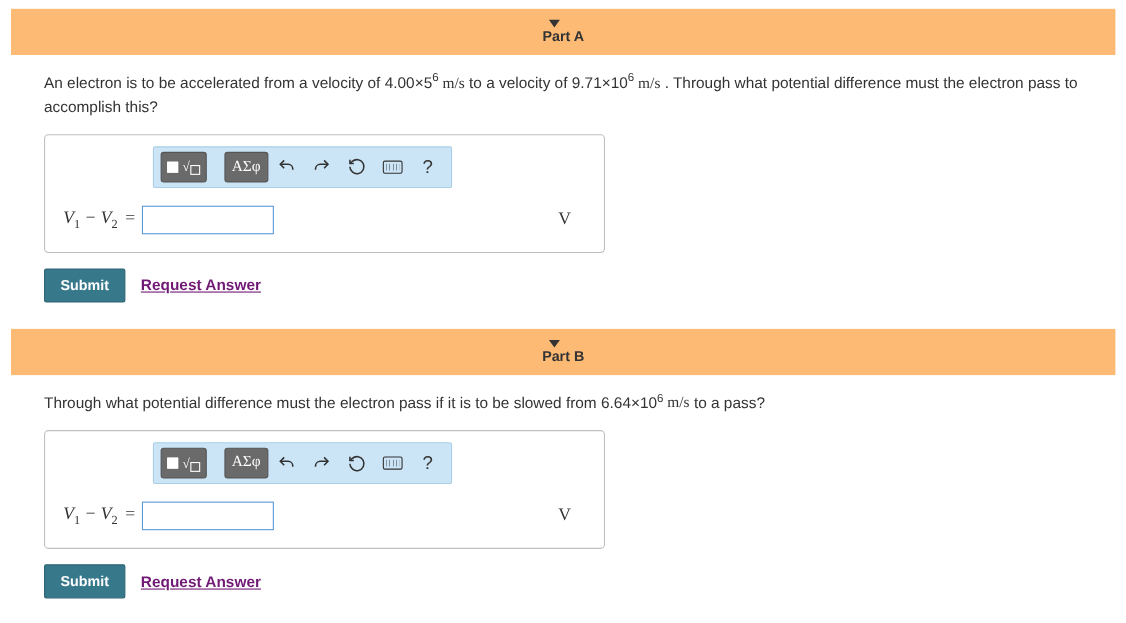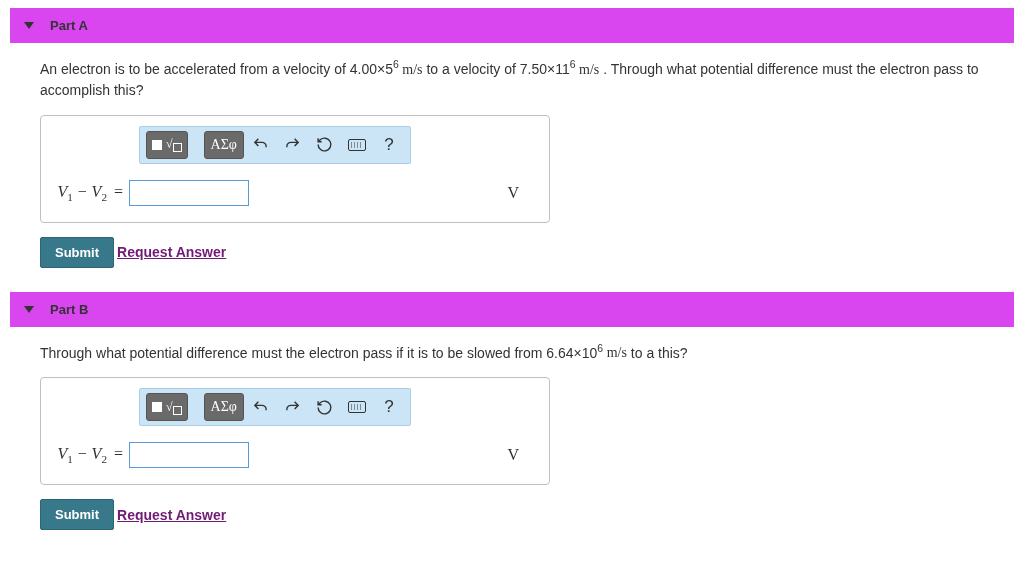--- a/index.html
+++ b/index.html
@@ -1,55 +1,55 @@
 <!DOCTYPE html>
 <html><head>
 <meta charset="utf-8">
 <style>
   * { box-sizing: border-box; margin: 0; padding: 0; }
   body { font-family: Arial, Helvetica, sans-serif; font-size: 14px; color: #333; background: #fff; padding: 8px 10px; width: 1024px; }
-  .part-header { background: #d946ef; padding: 10px 14px; margin-bottom: 14px; display: flex; align-items: center; }
+  .part-header { background: #fdba74; padding: 10px 14px; margin-bottom: 14px; display: flex; align-items: center; flex-direction: column; }
   .part-header .caret { width: 0; height: 0; border-left: 5px solid transparent; border-right: 5px solid transparent; border-top: 7px solid #333; margin-right: 16px; }
   .part-header .label { font-weight: bold; font-size: 13px; }
   .question { padding: 0 30px 14px 30px; line-height: 1.5; }
   .question sup { font-size: 0.75em; }
   .serif { font-family: "Times New Roman", Times, serif; margin-top: 28px; }
   .answer-box { border: 1px solid #bfbfbf; border-radius: 4px; margin: 0 0 14px 30px; width: 510px; padding: 10px 12px 16px; }
   .toolbar { background: #cbe5f6; border: 1px solid #a9cfe8; border-radius: 2px; display: inline-flex; align-items: center; gap: 2px; padding: 4px 6px; margin-left: 86px; }
   .pill { display: inline-flex; align-items: center; justify-content: center; height: 28px; border-radius: 3px; font-size: 14px; color: #fff; }
   .pill-dark { background: #6a6a6a; border: 1px solid #555; padding: 0 5px; gap: 4px; }
   .pill-dark + .pill-dark { margin-left: 14px; }
   .greek { font-family: "Times New Roman", serif; padding: 0 6px; }
   .tb-btn { width: 30px; height: 28px; display: inline-flex; align-items: center; justify-content: center; color: #333; border-radius: 3px; }
   .tb-btn svg { width: 17px; height: 17px; }
   .answer-row { display: flex; align-items: center; margin-top: 16px; }
   .lhs { font-family: "Times New Roman", Times, serif; font-size: 16px; font-style: italic; min-width: 76px; text-align: right; padding-right: 6px; }
   .lhs .sub { font-size: 0.7em; font-style: normal; vertical-align: sub; }
   .lhs .eq { font-style: normal; margin-left: 3px; }
   .ans-input { width: 120px; height: 26px; border: 1px solid #5b9bd5; padding: 2px 4px; font-size: 14px; background: #fff; }
   .unit { font-family: "Times New Roman", Times, serif; font-size: 16px; margin-left: auto; padding-right: 18px; }
-  .actions { margin: 0 0 24px 30px; display: flex; align-items: center; gap: 3px; }
+  .actions { margin: 0 0 24px 30px; display: flex; align-items: center; gap: 14px; }
   .submit-btn { background: #37788a; color: #fff; border: 1px solid #2e6576; padding: 7px 14px; font-size: 13px; font-weight: bold; border-radius: 2px; cursor: pointer; }
   .req-link { color: #701a75; font-weight: bold; text-decoration: underline; font-size: 14px; cursor: pointer; }
   .kbd-icon { border: 1px solid #333; border-radius: 2px; width: 18px; height: 12px; display: inline-block; position: relative; }
   .kbd-icon::before { content:""; position:absolute; left:2px; top:2px; right:2px; bottom:2px; background: repeating-linear-gradient(90deg,#333 0 1px, transparent 1px 3px); opacity:0.5;}
   .sq { display:inline-block; width:10px; height:10px; background:#fff; border:1px solid #fff; }
   .fbox { display:inline-block; border:1px solid #fff; width:9px; height:9px; }
   .sqrt { display:inline-flex; align-items:flex-end; font-family:serif; }
 </style>
 </head>
 <body>
 
 <div class="part-header">
   <span class="caret"></span>
   <span class="label">Part A</span>
 </div>
 
 <div class="question">
-  <span>An electron is to be accelerated from a velocity of 4.00×5</span><sup>6</sup><span class="serif"> m/s</span><span> to a velocity of 7.50×11</span><sup>6</sup><span class="serif"> m/s</span><span> . Through what potential difference must the electron pass to accomplish this?</span>
+  <span>An electron is to be accelerated from a velocity of 4.00×5</span><sup>6</sup><span class="serif"> m/s</span><span> to a velocity of 9.71×10</span><sup>6</sup><span class="serif"> m/s</span><span> . Through what potential difference must the electron pass to accomplish this?</span>
 </div>
 
 <div class="answer-box">
   <div class="toolbar">
     <span class="pill pill-dark">
       <span class="sq"></span>
       <span class="sqrt" style="font-size:12px;">√<span class="fbox"></span></span>
     </span>
     <span class="pill pill-dark greek">ΑΣφ</span>
     <span class="tb-btn">
@@ -86,21 +86,21 @@
   <button class="submit-btn">Submit</button>
   <a class="req-link">Request Answer</a>
 </div>
 
 <div class="part-header">
   <span class="caret"></span>
   <span class="label">Part B</span>
 </div>
 
 <div class="question">
-  <span>Through what potential difference must the electron pass if it is to be slowed from 6.64×10</span><sup>6</sup><span class="serif"> m/s</span><span> to a this?</span>
+  <span>Through what potential difference must the electron pass if it is to be slowed from 6.64×10</span><sup>6</sup><span class="serif"> m/s</span><span> to a pass?</span>
 </div>
 
 <div class="answer-box">
   <div class="toolbar">
     <span class="pill pill-dark">
       <span class="sq"></span>
       <span class="sqrt" style="font-size:12px;">√<span class="fbox"></span></span>
     </span>
     <span class="pill pill-dark greek">ΑΣφ</span>
     <span class="tb-btn">

